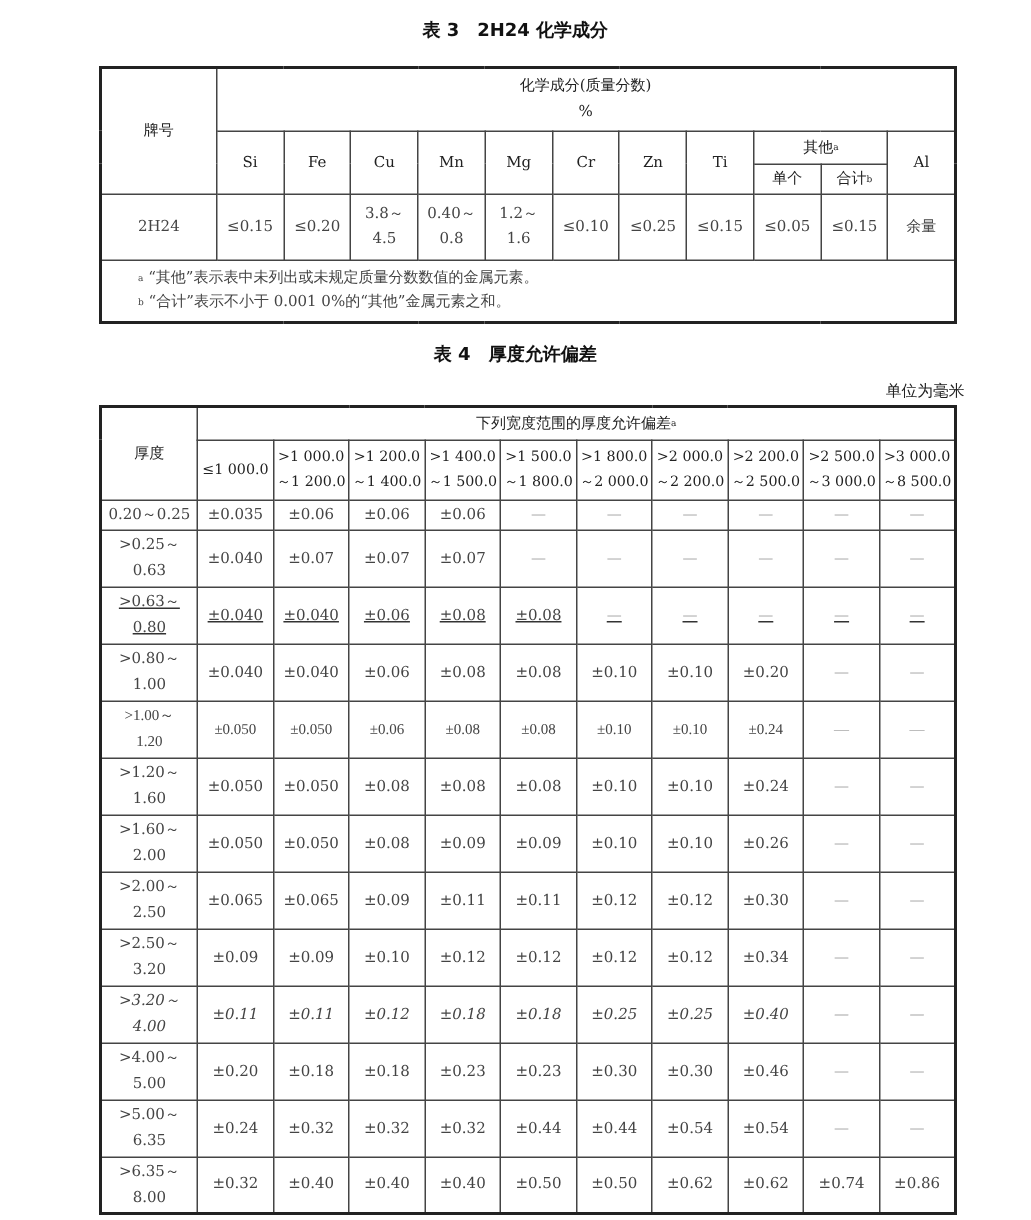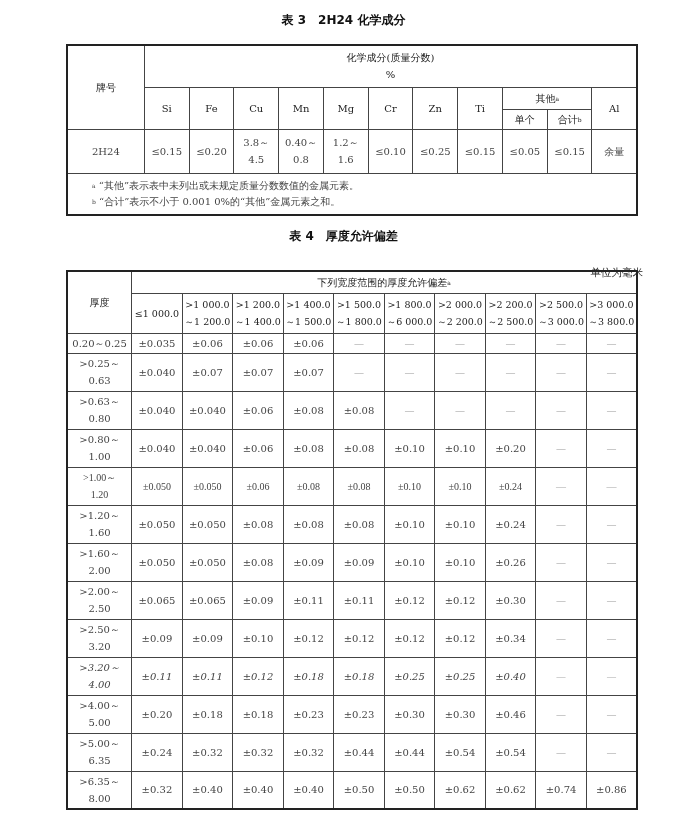--- a/index.html
+++ b/index.html
@@ -10,21 +10,21 @@
   }
   .title {
     position: absolute; left: 0; width: 687px; text-align: center;
     font-family: "DejaVu Sans", "Liberation Sans", sans-serif;
     font-weight: bold; font-size: 12px; color: #111;
   }
   #t3-title { top: 12px; }
   #t4-title { top: 228px; }
   .unit {
     position: absolute; top: 254px; right: 44px;
-    font-size: 10.5px; color: #222; margin-top: 12px;
+    font-size: 10.5px; color: #222;
   }
   table {
     position: absolute; border-collapse: collapse; table-layout: fixed;
     font-size: 10px;
   }
   td, th {
     border: 1px solid #444; text-align: center; vertical-align: middle;
     padding: 0; font-weight: normal; line-height: 17px; color: #444;
   }
   #table3 { left: 66px; top: 44px; width: 572px; border: 2px solid #222; }
@@ -148,37 +148,37 @@
         <th class="hdr small">
           <div>&gt;1 400.0</div>
           <div>～1 500.0</div>
         </th>
         <th class="hdr small">
           <div>&gt;1 500.0</div>
           <div>～1 800.0</div>
         </th>
         <th class="hdr small">
           <div>&gt;1 800.0</div>
-          <div>～6 000.0</div>
+          <div>～2 000.0</div>
         </th>
         <th class="hdr small">
           <div>&gt;2 000.0</div>
           <div>～2 200.0</div>
         </th>
         <th class="hdr small">
           <div>&gt;2 200.0</div>
           <div>～2 500.0</div>
         </th>
         <th class="hdr small">
           <div>&gt;2 500.0</div>
           <div>～3 000.0</div>
         </th>
         <th class="hdr small">
           <div>&gt;3 000.0</div>
-          <div>～3 800.0</div>
+          <div>～8 500.0</div>
         </th>
       </tr>
   </thead>
   <tbody id="t4-body">
       <tr style="height: 20px;">
         <td>
           <div>0.20～0.25</div>
         </td>
         <td>±0.035</td>
         <td>±0.06</td>
@@ -200,21 +200,21 @@
         <td>±0.07</td>
         <td>±0.07</td>
         <td>±0.07</td>
         <td class="dash">—</td>
         <td class="dash">—</td>
         <td class="dash">—</td>
         <td class="dash">—</td>
         <td class="dash">—</td>
         <td class="dash">—</td>
       </tr>
-      <tr style="height: 38px;">
+      <tr style="height: 38px; text-decoration: underline;">
         <td>
           <div>&gt;0.63～</div>
           <div>0.80</div>
         </td>
         <td>±0.040</td>
         <td>±0.040</td>
         <td>±0.06</td>
         <td>±0.08</td>
         <td>±0.08</td>
         <td class="dash">—</td>

